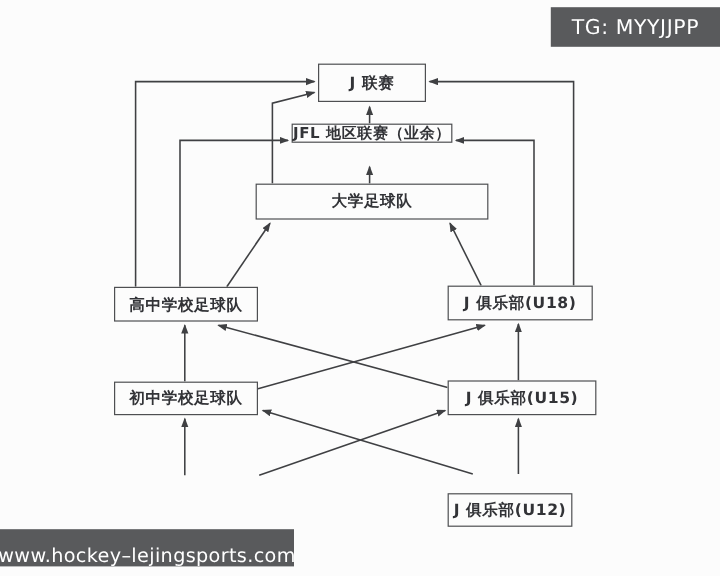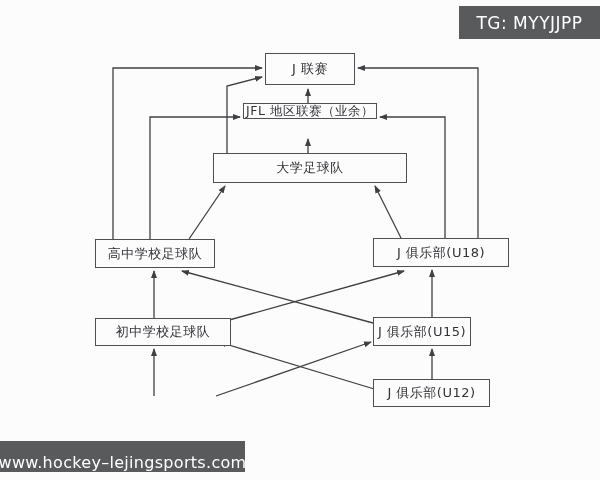--- a/index.html
+++ b/index.html
@@ -5,21 +5,21 @@
   html,body{margin:0;padding:0;background:#ffffff;}
   .stage{
     position:relative;width:600px;height:480px;background:#fcfcfc;overflow:hidden;
     font-family:"DejaVu Sans",sans-serif;
   }
   .edges{position:absolute;left:0;top:0;width:600px;height:480px;}
   .edges line,.edges polyline{stroke:#3f4043;stroke-width:1.3;fill:none;}
   .node{
     position:absolute;box-sizing:border-box;border:1.5px solid #4e4f52;background:#fcfcfc;
     display:flex;align-items:center;justify-content:center;
-    font-size:13px;font-weight:normal;color:#323337;letter-spacing:0.5px;white-space:nowrap;
+    font-size:13px;font-weight:bold;color:#323337;letter-spacing:0.5px;white-space:nowrap;
   }
   .badge{
     position:absolute;background:#595a5c;color:#ffffff;
     display:flex;align-items:center;justify-content:center;white-space:nowrap;
   }
   .badge.tg{left:459px;top:6px;width:141px;height:33px;font-size:17px;letter-spacing:0.5px;}
   .badge.watermark{left:0px;top:441px;width:245px;height:31px;font-size:16px;letter-spacing:0.3px;align-items:flex-end;}
 </style>
 </head>
 <body>
@@ -65,34 +65,34 @@
   </div>
 
   <div class="node" style="left:213px;top:153px;width:194px;height:30px;">
     <span>大学足球队</span>
   </div>
 
   <div class="node" style="left:95px;top:239px;width:120px;height:29px;">
     <span>高中学校足球队</span>
   </div>
 
-  <div class="node" style="left:373px;top:238px;width:136px;height:29px;">
+  <div class="node" style="left:373px;top:238px;width:121px;height:29px;">
     <span>J 俱乐部(U18)</span>
   </div>
 
-  <div class="node" style="left:95px;top:318px;width:136px;height:28px;">
+  <div class="node" style="left:95px;top:318px;width:120px;height:28px;">
     <span>初中学校足球队</span>
   </div>
 
-  <div class="node" style="left:373px;top:317px;width:98px;height:29px;">
+  <div class="node" style="left:373px;top:317px;width:124px;height:29px;">
     <span>J 俱乐部(U15)</span>
   </div>
 
 
-  <div class="node" style="left:373px;top:379px;width:117px;height:28px;justify-content:center;">
+  <div class="node" style="left:373px;top:411px;width:104px;height:28px;justify-content:center;">
     <span>J 俱乐部(U12)</span>
   </div>
 
   <div class="badge watermark">
     <span>www.hockey–lejingsports.com</span>
   </div>
 
 </div>
 
 </body></html>

